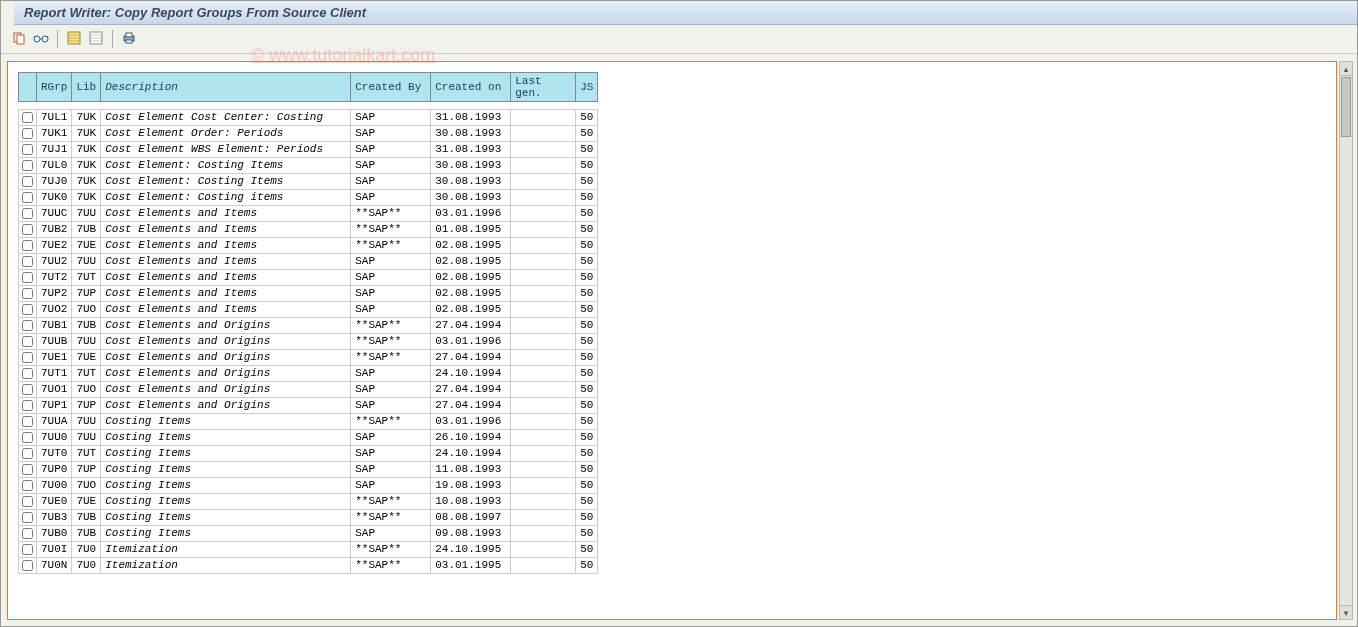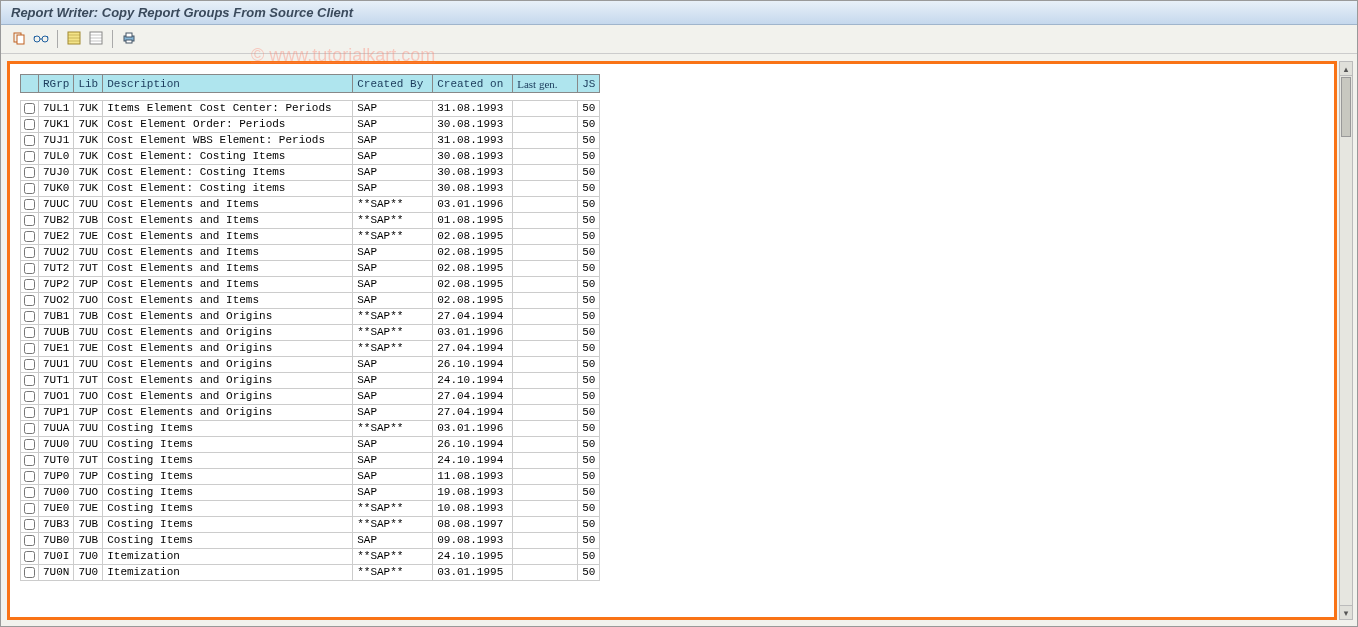--- a/index.html
+++ b/index.html
@@ -17,20 +17,21 @@
       position: relative;
     }
     .title-bar {
       background: linear-gradient(to bottom, #e8f0f8, #c5d8ed);
       border-bottom: 1px solid #a0b5cc;
       padding: 4px 10px;
       font-weight: bold;
       font-style: italic;
       font-size: 13px;
       color: #3a4a5c;
+      margin-left: 13px;
     }
     .toolbar {
       background: #f2f2ed;
       padding: 4px 8px;
       border-bottom: 1px solid #ccc;
       display: flex;
       align-items: center;
       gap: 2px;
     }
     .toolbar .sep {
@@ -60,21 +61,21 @@
       z-index: 10;
       text-decoration: underline;
     }
     .content {
       position: absolute;
       top: 60px;
       left: 6px;
       right: 20px;
       bottom: 6px;
       background: #fff;
-      border: 3px solid #f97316;
+      border: 1px solid #f97316;
       overflow: hidden;
     }
     .table-wrap {
       padding: 10px;
       overflow: auto;
       height: 100%;
     }
     table {
       border-collapse: collapse;
       font-family: "Courier New", monospace;
@@ -103,24 +104,24 @@
       width: 18px;
       text-align: center;
     }
     input[type=checkbox] {
       width: 11px; height: 11px;
       vertical-align: middle;
     }
     th.chk-h { width: 18px; }
     .col-rgrp { width: 34px; }
     .col-lib { width: 28px; }
-    .col-desc { width: 250px; }
+    .col-desc { width: 250px; font-style: italic; }
     .col-cby { width: 80px; }
     .col-con { width: 80px; }
-    .col-lgen { width: 65px; font-family: Liberation Serif, serif; }
+    .col-lgen { width: 65px; }
     .col-js { width: 22px; text-align: right;}
     td.js { text-align: left; }
     .vscroll {
       position: absolute;
       right: 4px;
       top: 60px;
       bottom: 6px;
       width: 14px;
       background: #e6e6e0;
       border: 1px solid #bbb;
@@ -222,21 +223,21 @@
         <tbody>
             <tr class="hdr-space">
               <td colspan="8" style="border:0;background:transparent;height:6px"></td>
             </tr>
           </tbody>
         <tbody id="rows">
             <tr>
               <td class="chk"><input type="checkbox" style=""></td>
               <td>7UL1</td>
               <td>7UK</td>
-              <td class="col-desc">Items Element Cost Center: Periods</td>
+              <td class="col-desc">Cost Element Cost Center: Costing</td>
               <td>SAP</td>
               <td>31.08.1993</td>
               <td></td>
               <td class="js">50</td>
             </tr>
             <tr>
               <td class="chk"><input type="checkbox" style=""></td>
               <td>7UK1</td>
               <td>7UK</td>
               <td class="col-desc">Cost Element Order: Periods</td>
@@ -375,30 +376,20 @@
               <td></td>
               <td class="js">50</td>
             </tr>
             <tr>
               <td class="chk"><input type="checkbox" style=""></td>
               <td>7UE1</td>
               <td>7UE</td>
               <td class="col-desc">Cost Elements and Origins</td>
               <td>**SAP**</td>
               <td>27.04.1994</td>
-              <td></td>
-              <td class="js">50</td>
-            </tr>
-            <tr>
-              <td class="chk"><input type="checkbox" style=""></td>
-              <td>7UU1</td>
-              <td>7UU</td>
-              <td class="col-desc">Cost Elements and Origins</td>
-              <td>SAP</td>
-              <td>26.10.1994</td>
               <td></td>
               <td class="js">50</td>
             </tr>
             <tr>
               <td class="chk"><input type="checkbox" style=""></td>
               <td>7UT1</td>
               <td>7UT</td>
               <td class="col-desc">Cost Elements and Origins</td>
               <td>SAP</td>
               <td>24.10.1994</td>

